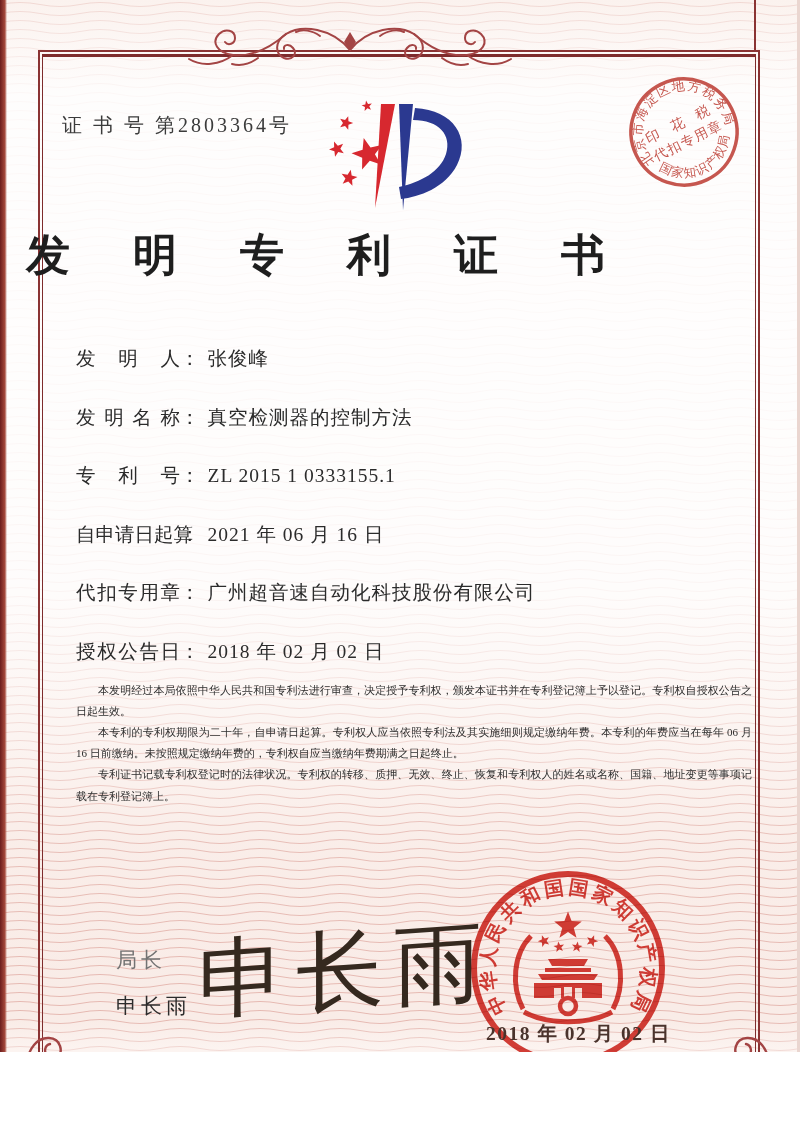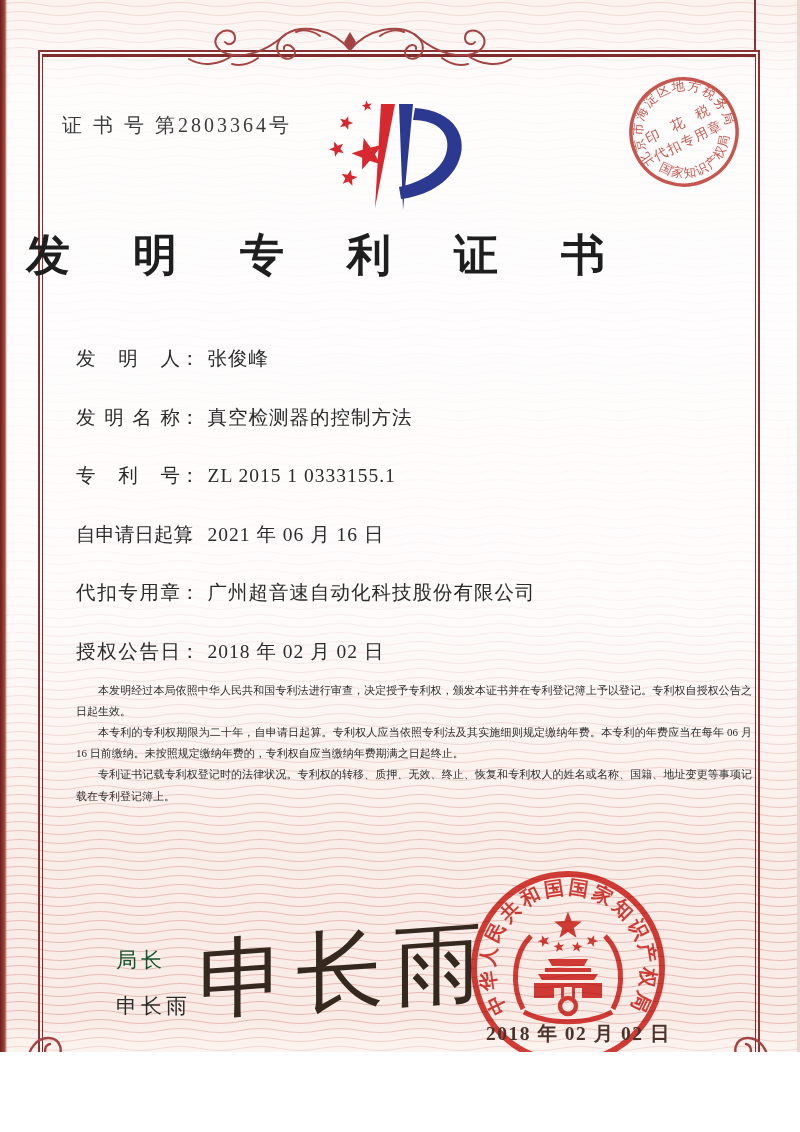--- a/index.html
+++ b/index.html
@@ -25,21 +25,21 @@
   .tax-stamp{position:absolute;left:607px;top:55px;z-index:6;mix-blend-mode:multiply;opacity:.92;}
   .doc-title{position:absolute;left:0;top:226px;width:800px;z-index:4;
     font-size:44px;font-weight:600;color:#1e1e1e;letter-spacing:26px;text-indent:26px;}
   .fields{position:absolute;left:76px;top:344px;z-index:4;}
   .frow{font-size:19.5px;color:#2b2b2b;margin-bottom:28.5px;white-space:nowrap;line-height:30px;}
   .flabel{display:inline-block;width:104px;text-align:justify;text-align-last:justify;}
   .fcolon{display:inline-block;margin-right:8px;}
   .fvalue{letter-spacing:1px;}
   .paras{position:absolute;left:76px;top:680px;width:676px;z-index:4;}
   .paras p{margin:0;text-indent:2em;font-size:11px;line-height:1.92;color:#2e2e2e;text-align:justify;}
-  .sig-title{position:absolute;left:116px;top:946px;z-index:5;font-size:21px;color:#14532d;letter-spacing:4px;}
+  .sig-title{position:absolute;left:116px;top:946px;z-index:5;font-size:21px;color:#737373;letter-spacing:4px;}
   .sig-name{position:absolute;left:116px;top:992px;z-index:5;font-size:21px;color:#2c2c2c;letter-spacing:4px;}
   .autograph{position:absolute;left:198px;top:912px;z-index:5;font-size:88px;color:#35291f;
     letter-spacing:10px;white-space:nowrap;transform:rotate(-4deg) skewX(-4deg);font-weight:500;}
   .big-seal{position:absolute;left:448px;top:848px;z-index:6;mix-blend-mode:multiply;opacity:.95;}
   .seal-date{position:absolute;left:486px;top:1020px;z-index:7;font-size:19.5px;font-weight:700;
     color:#4a332c;letter-spacing:1.5px;}
   .page-footer{position:absolute;left:40px;top:1068px;width:716px;z-index:4;text-align:center;
     font-size:11px;color:#3a3a3a;letter-spacing:2px;}
   .edge-left{position:absolute;left:0;top:0;width:7px;height:1132px;z-index:8;
     background:linear-gradient(90deg,#6b1d1d,#a5493c 70%,rgba(165,73,60,0));}

